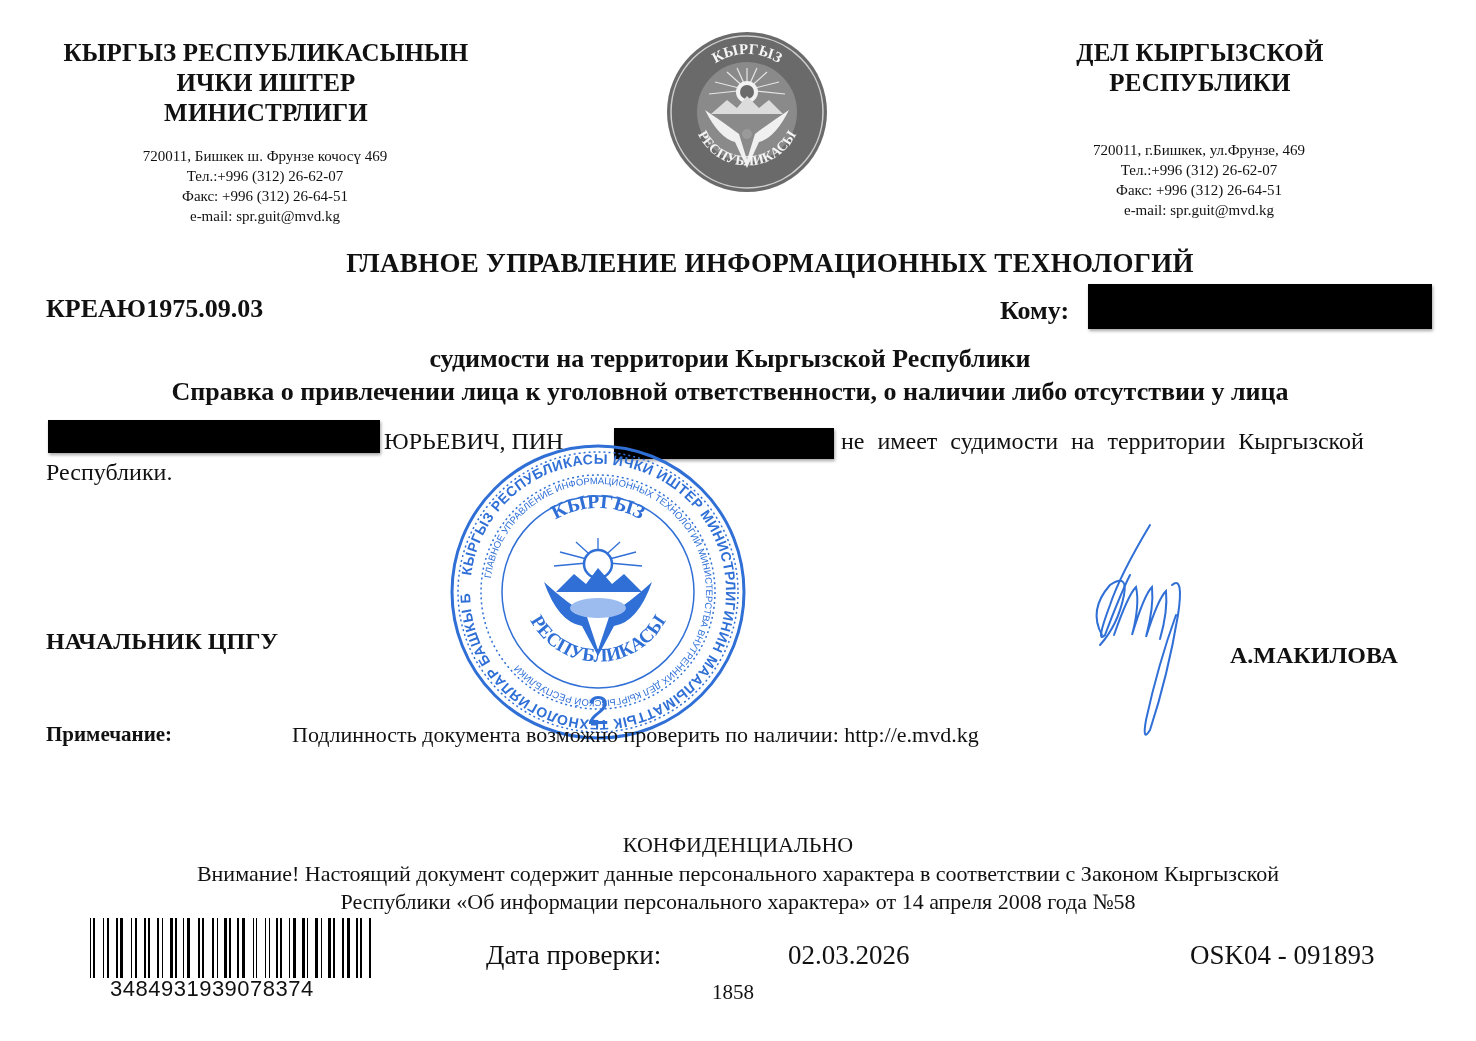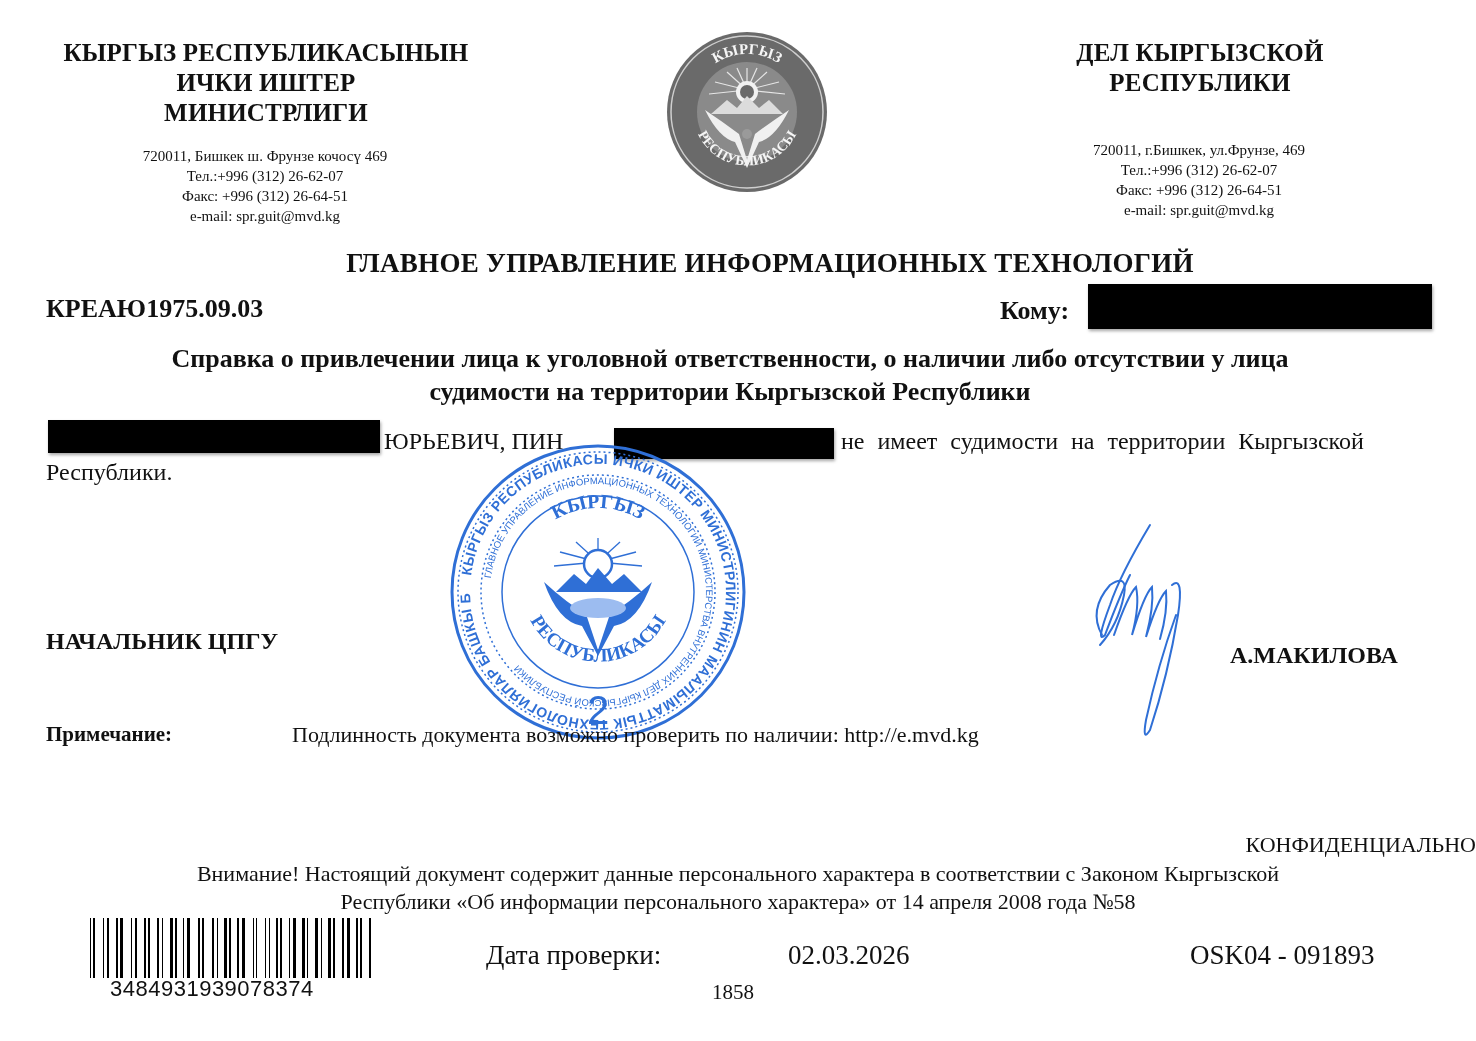--- a/index.html
+++ b/index.html
@@ -17,21 +17,21 @@
     .code { left: 46px; top: 294px; font-weight: bold; font-size: 26px; }
     .komu { left: 1000px; top: 296px; font-weight: bold; font-size: 26px; }
     .redact { background: #000; box-shadow: 1px 2px 3px rgba(0,0,0,0.35); }
     .title { left: 60px; width: 1340px; top: 342px; font-weight: bold; font-size: 26px; line-height: 33px; text-align: center; }
     .body-line { font-size: 24px; }
     .stamp { left: 448px; top: 442px; width: 300px; height: 300px; }
     .signature { left: 1080px; top: 515px; width: 130px; height: 240px; }
     .sig-label { font-weight: bold; font-size: 24px; }
     .note-label { left: 46px; top: 722px; font-weight: bold; font-size: 21px; }
     .note-text { left: 292px; top: 722px; font-size: 22px; }
-    .confid { left: 0; width: 1476px; top: 832px; font-size: 22px; text-align: right; }
+    .confid { left: 0; width: 1476px; top: 832px; font-size: 22px; text-align: center; }
     .warn { left: 100px; width: 1276px; top: 860px; font-size: 22px; line-height: 28px; text-align: center; }
     .barcode { left: 90px; top: 918px; width: 290px; height: 60px; display: flex; align-items: stretch; }
     .barcode span { display: block; background: #000; height: 100%; }
     .barcode-num { left: 110px; top: 976px; font-family: "Liberation Sans", "DejaVu Sans", sans-serif; font-size: 22px; letter-spacing: 0.5px; }
     .check-label { left: 486px; top: 940px; font-size: 27px; }
     .check-date { left: 788px; top: 940px; font-size: 27px; }
     .check-id { left: 1190px; top: 940px; font-size: 27px; }
     .page-num { left: 712px; top: 980px; font-size: 21px; }
   </style>
 </head>
@@ -94,22 +94,22 @@
   <div>e-mail:  spr.guit@mvd.kg</div>
 </div>
 
 <div class="abs dept">ГЛАВНОЕ УПРАВЛЕНИЕ ИНФОРМАЦИОННЫХ ТЕХНОЛОГИЙ</div>
 
 <div class="abs code">КРЕАЮ1975.09.03</div>
 <div class="abs komu">Кому:</div>
 <div class="abs redact" style="left:1088px; top:284px; width:344px; height:45px;"></div>
 
 <div class="abs title">
+  <div>судимости на территории Кыргызской Республики</div>
   <div>Справка о привлечении лица к уголовной ответственности, о наличии либо отсутствии у лица</div>
-  <div>судимости на территории Кыргызской Республики</div>
 </div>
 
 <div class="abs redact" style="left:48px; top:420px; width:332px; height:33px;"></div>
 <div class="abs body-line" style="left:384px; top:428px;">ЮРЬЕВИЧ, ПИН</div>
 <div class="abs redact" style="left:614px; top:428px; width:220px; height:31px;"></div>
 <div class="abs body-line" style="left:841px; top:428px; width:580px; word-spacing:7px;">не имеет судимости на территории Кыргызской</div>
 <div class="abs body-line" style="left:46px; top:459px;">Республики.</div>
 
 <div class="abs stamp">
   <svg width="300" height="300" viewBox="0 0 300 300">

